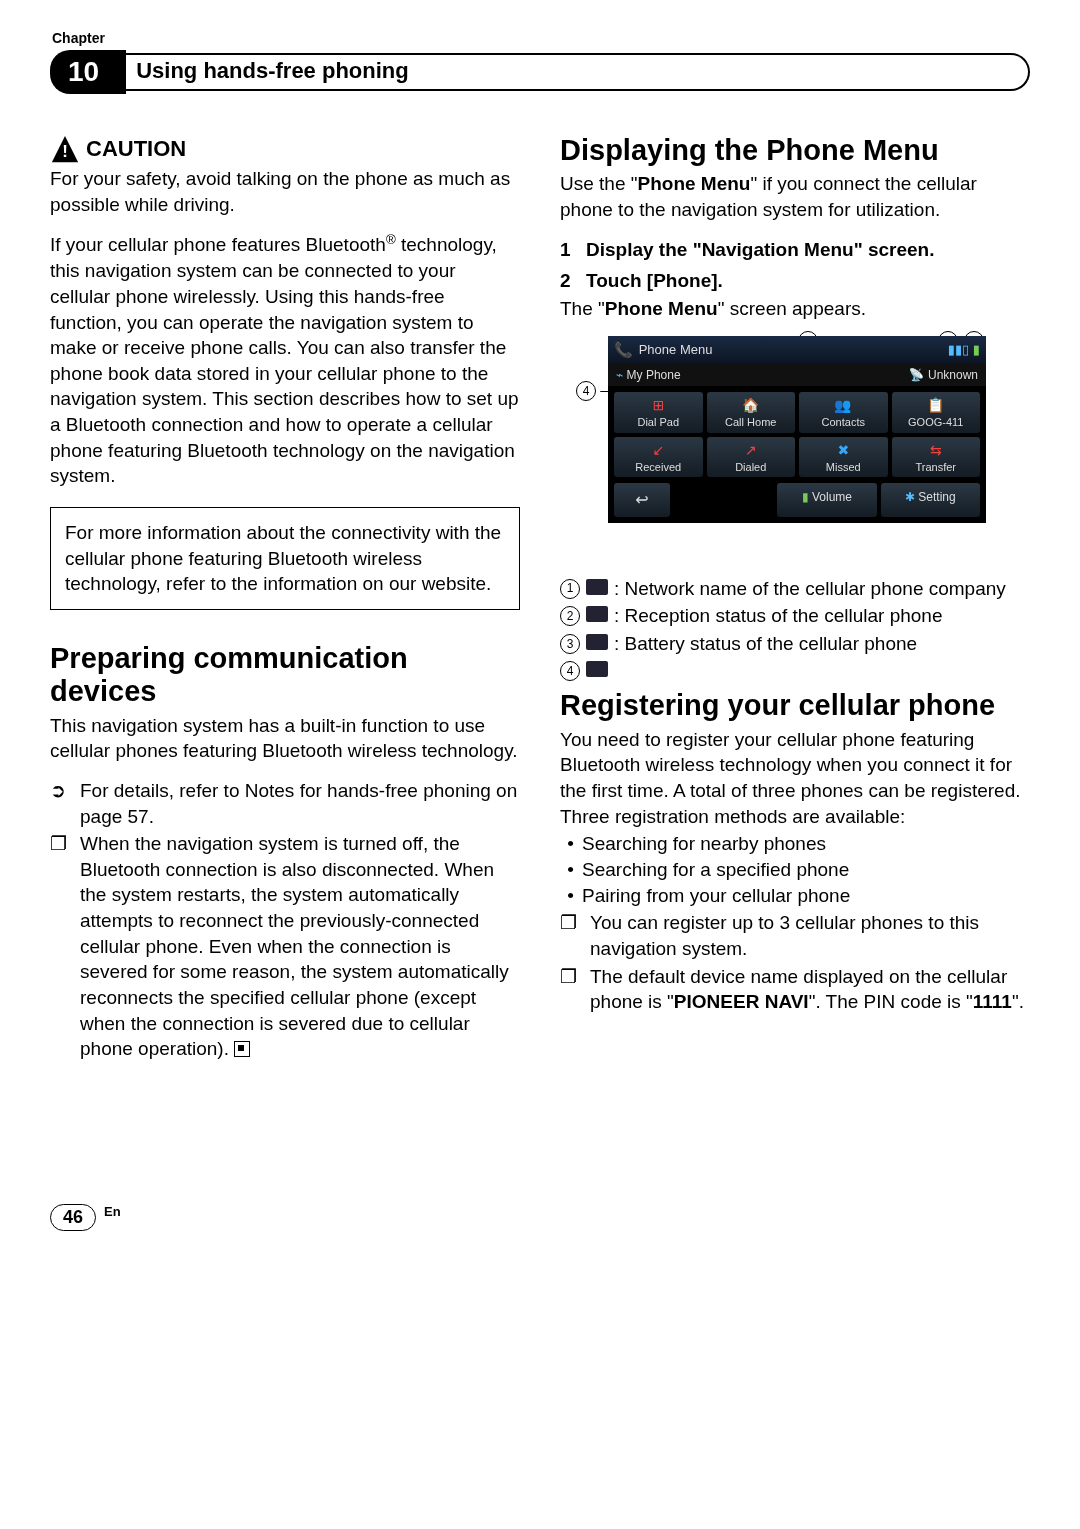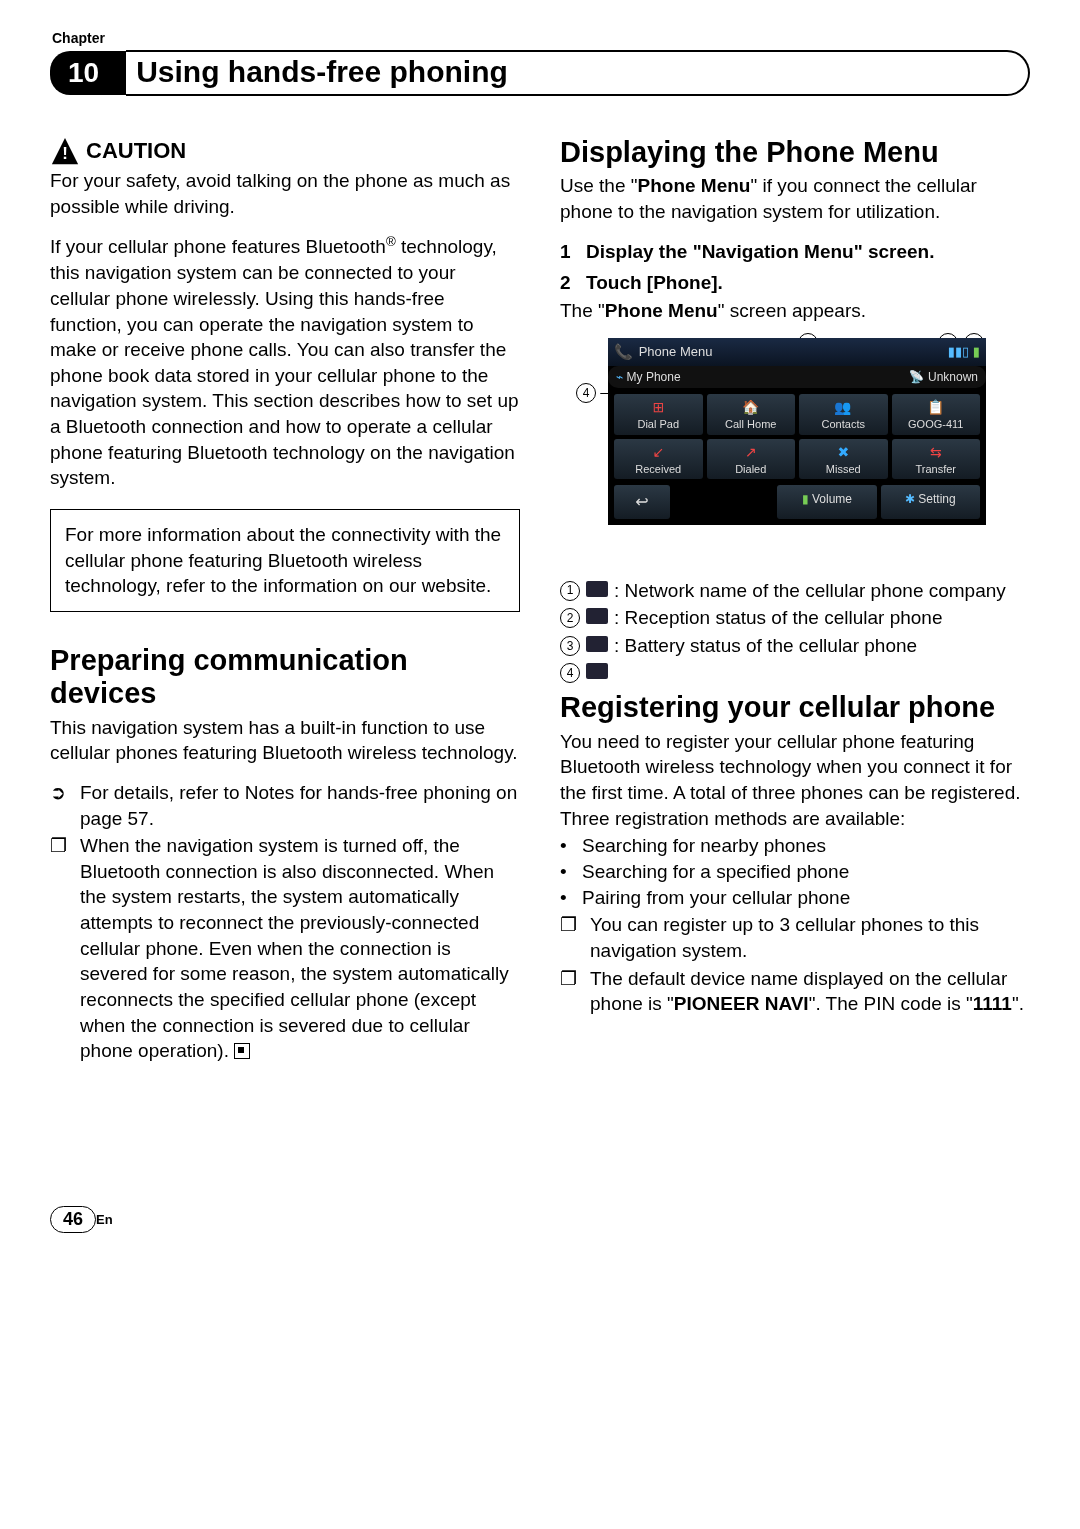--- a/index.html
+++ b/index.html
@@ -32,21 +32,21 @@
     font-size: 28px;
     border-radius: 20px 0 0 20px;
     padding: 6px 27px 6px 18px;
   }
   .chapter-title-wrap {
     flex: 1;
     border: 2px solid #000;
     border-left: none;
     border-radius: 0 24px 24px 0;
     padding: 3px 16px 5px 10px;
-    font-size: 30px;
+    font-size: 22px;
     font-weight: bold;
   }
   .columns {
     display: flex;
     gap: 40px;
   }
   .col {
     width: 50%;
     font-size: 19px;
     line-height: 1.35;
@@ -73,21 +73,21 @@
     margin: 0 0 4px 0;
     line-height: 1.15;
   }
   .hang-list { padding-left: 0; margin: 0; }
   .hang-item {
     display: flex;
     gap: 8px;
     margin-bottom: 2px;
   }
   .hang-item .marker { flex: 0 0 22px; }
-  .bullet-list { padding: 0; margin: 0; }
+  .bullet-list { padding: 0; margin: 0; text-align: right; }
   .bullet-list li { list-style: none; display: flex; gap: 8px; }
   .bullet-list li::before { content: "•"; flex: 0 0 14px; }
   .step { font-weight: bold; display: flex; gap: 10px; margin-top: 6px;}
   .step .num { flex: 0 0 16px; }
   .screenshot {
     margin: 14px auto 14px auto;
   }
   .screen {
     background: #000;
     width: 378px;
@@ -103,21 +103,20 @@
     align-items: center;
     justify-content: space-between;
   }
   .screen-titlebar .left { display:flex; align-items:center; gap:6px; }
   .screen-row2 {
     display: flex;
     justify-content: space-between;
     padding: 3px 8px;
     font-size: 12px;
     background:#111;
-    border-radius:10px;
   }
   .btn-grid {
     display: grid;
     grid-template-columns: repeat(4, 1fr);
     gap: 4px;
     padding: 6px;
   }
   .nav-btn {
     background: linear-gradient(#2b3844,#141c24);
     border-radius: 3px;
@@ -162,22 +161,22 @@
   }
   .end-mark{
     display:inline-block; width:14px; height:14px; border:1.5px solid #000; vertical-align:-2px; position:relative;
   }
   .end-mark::after{
     content:""; position:absolute; left:3px; top:3px; width:6px; height:6px; background:#000;
   }
   .page-footer{
     margin-top: 140px;
     display:flex;
-    align-items:center;
-    gap:0;
+    align-items:flex-start;
+    gap:8px;
   }
   .page-num{
     border:1.5px solid #000;
     border-radius: 14px;
     padding: 2px 12px;
     font-weight:bold;
     font-size:18px;
   }
   .lang{ font-size:13px; font-weight:bold;}
   .italic{ }

